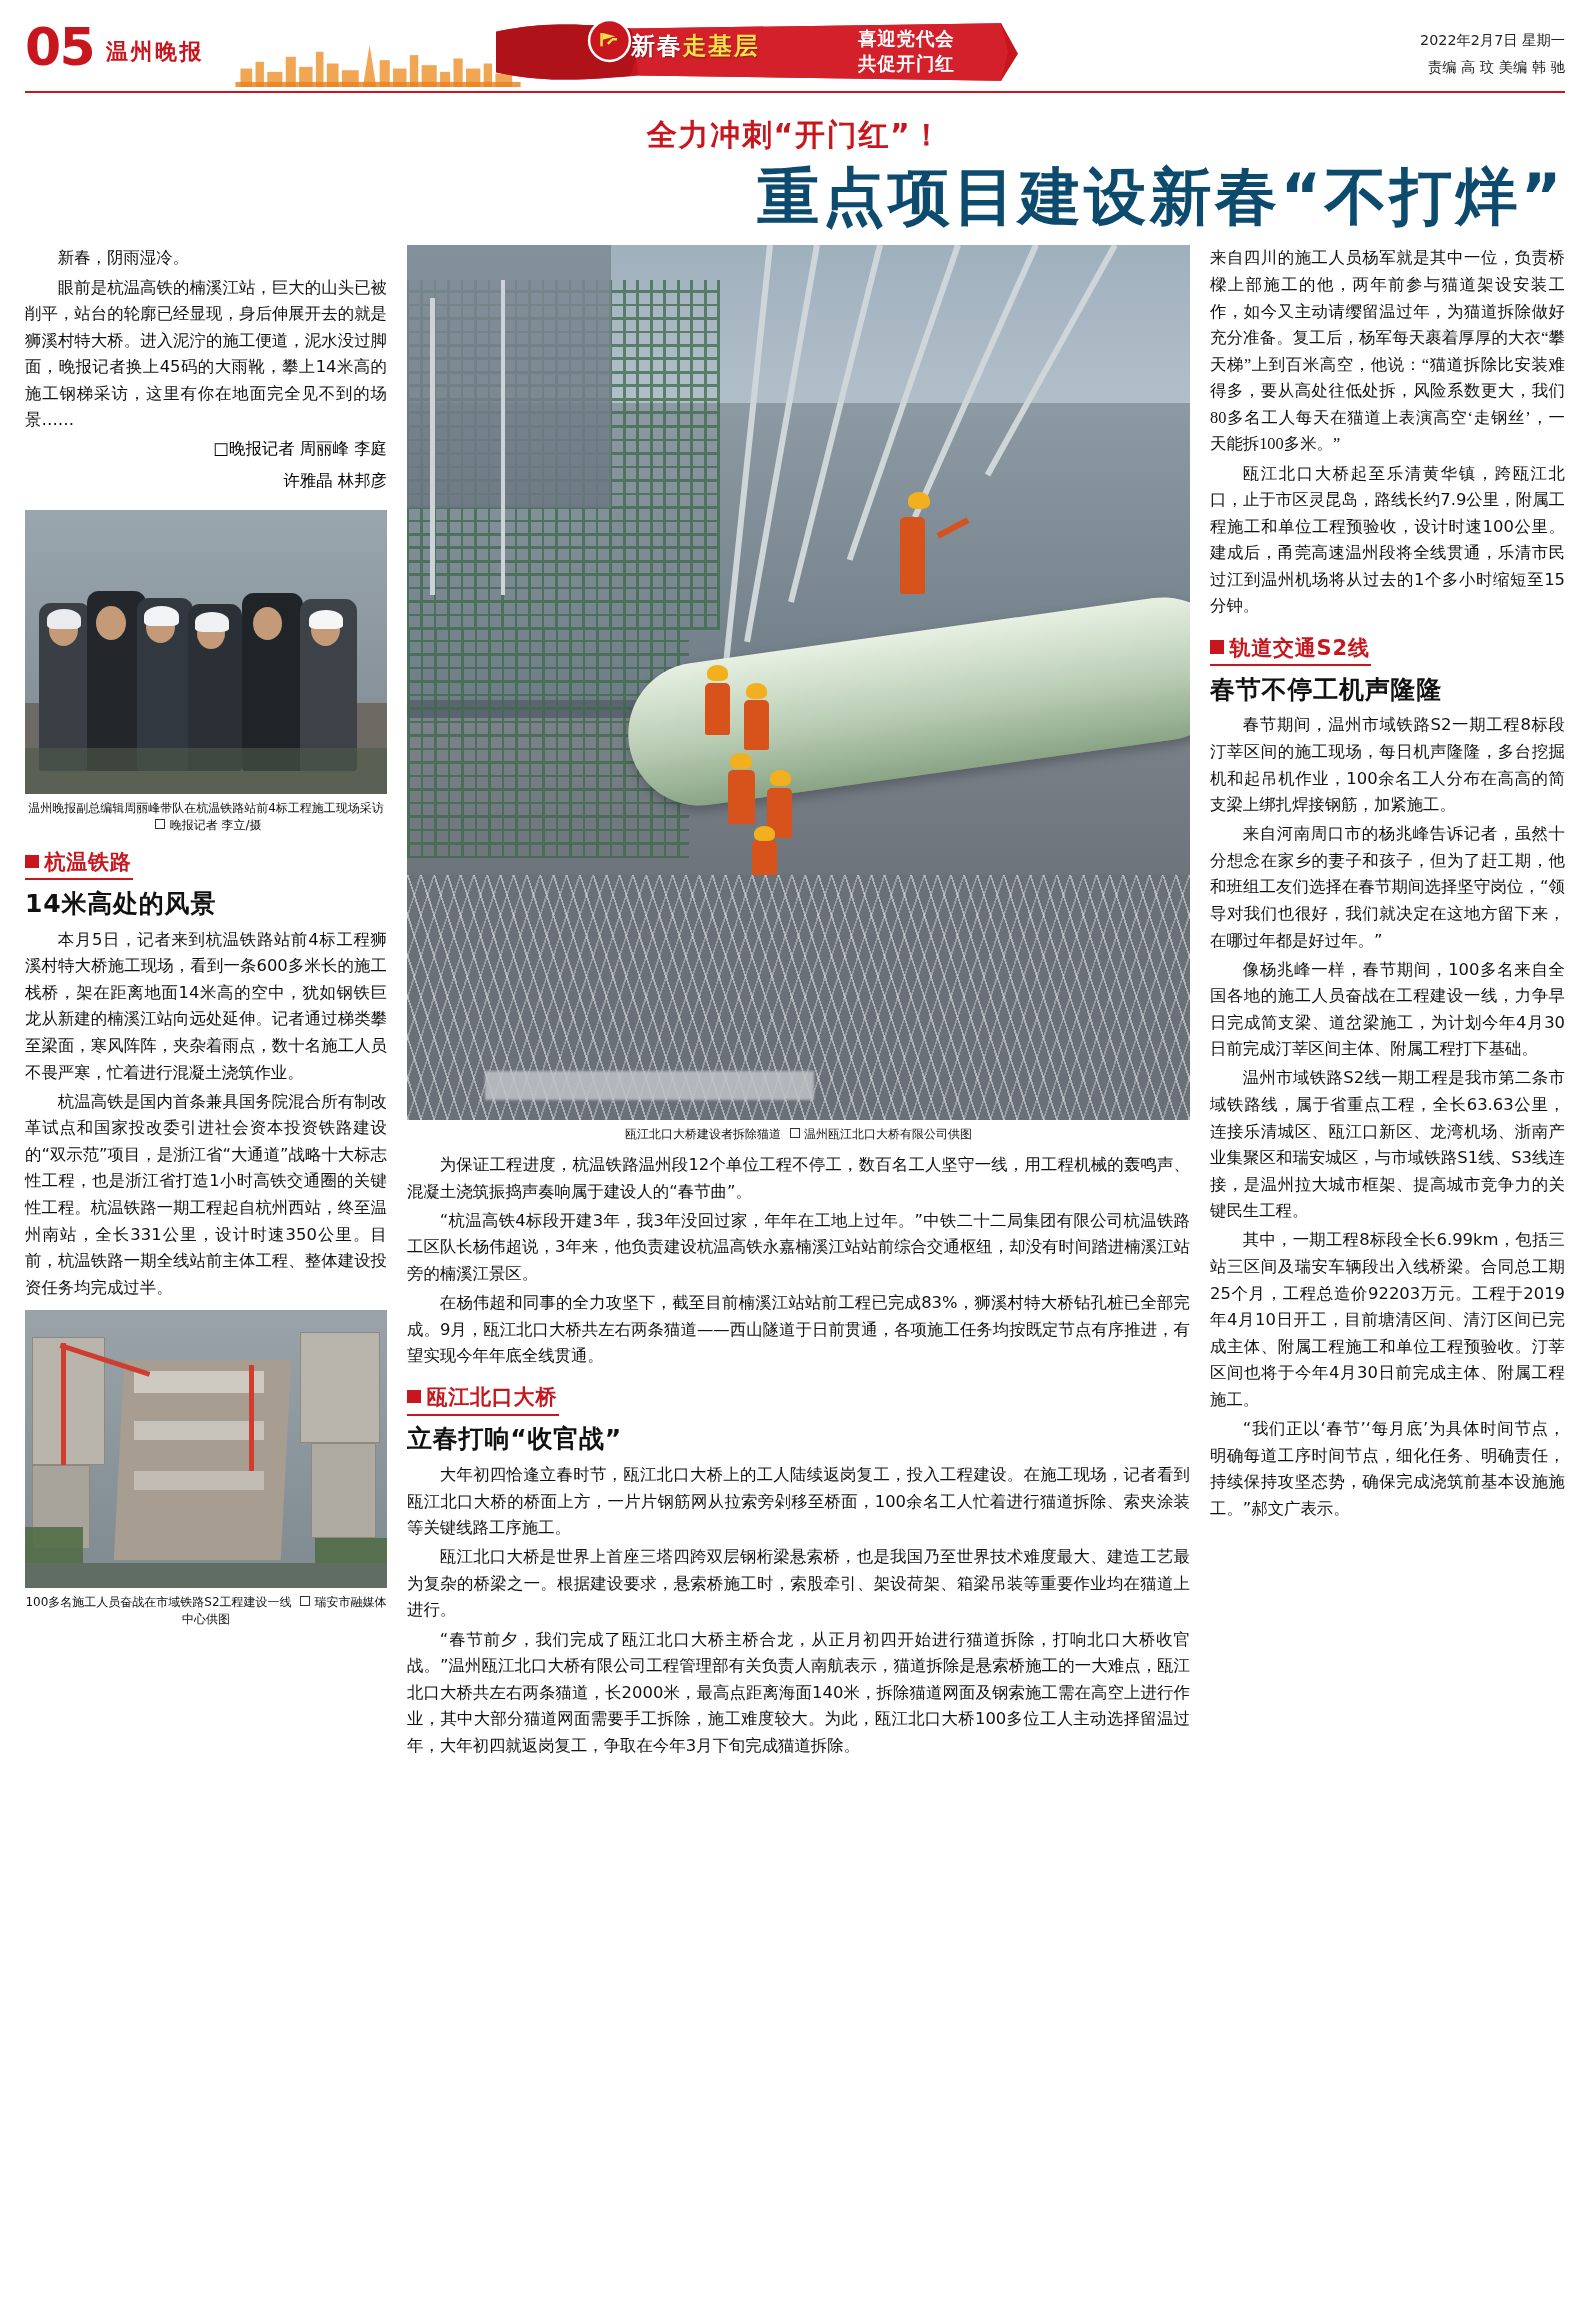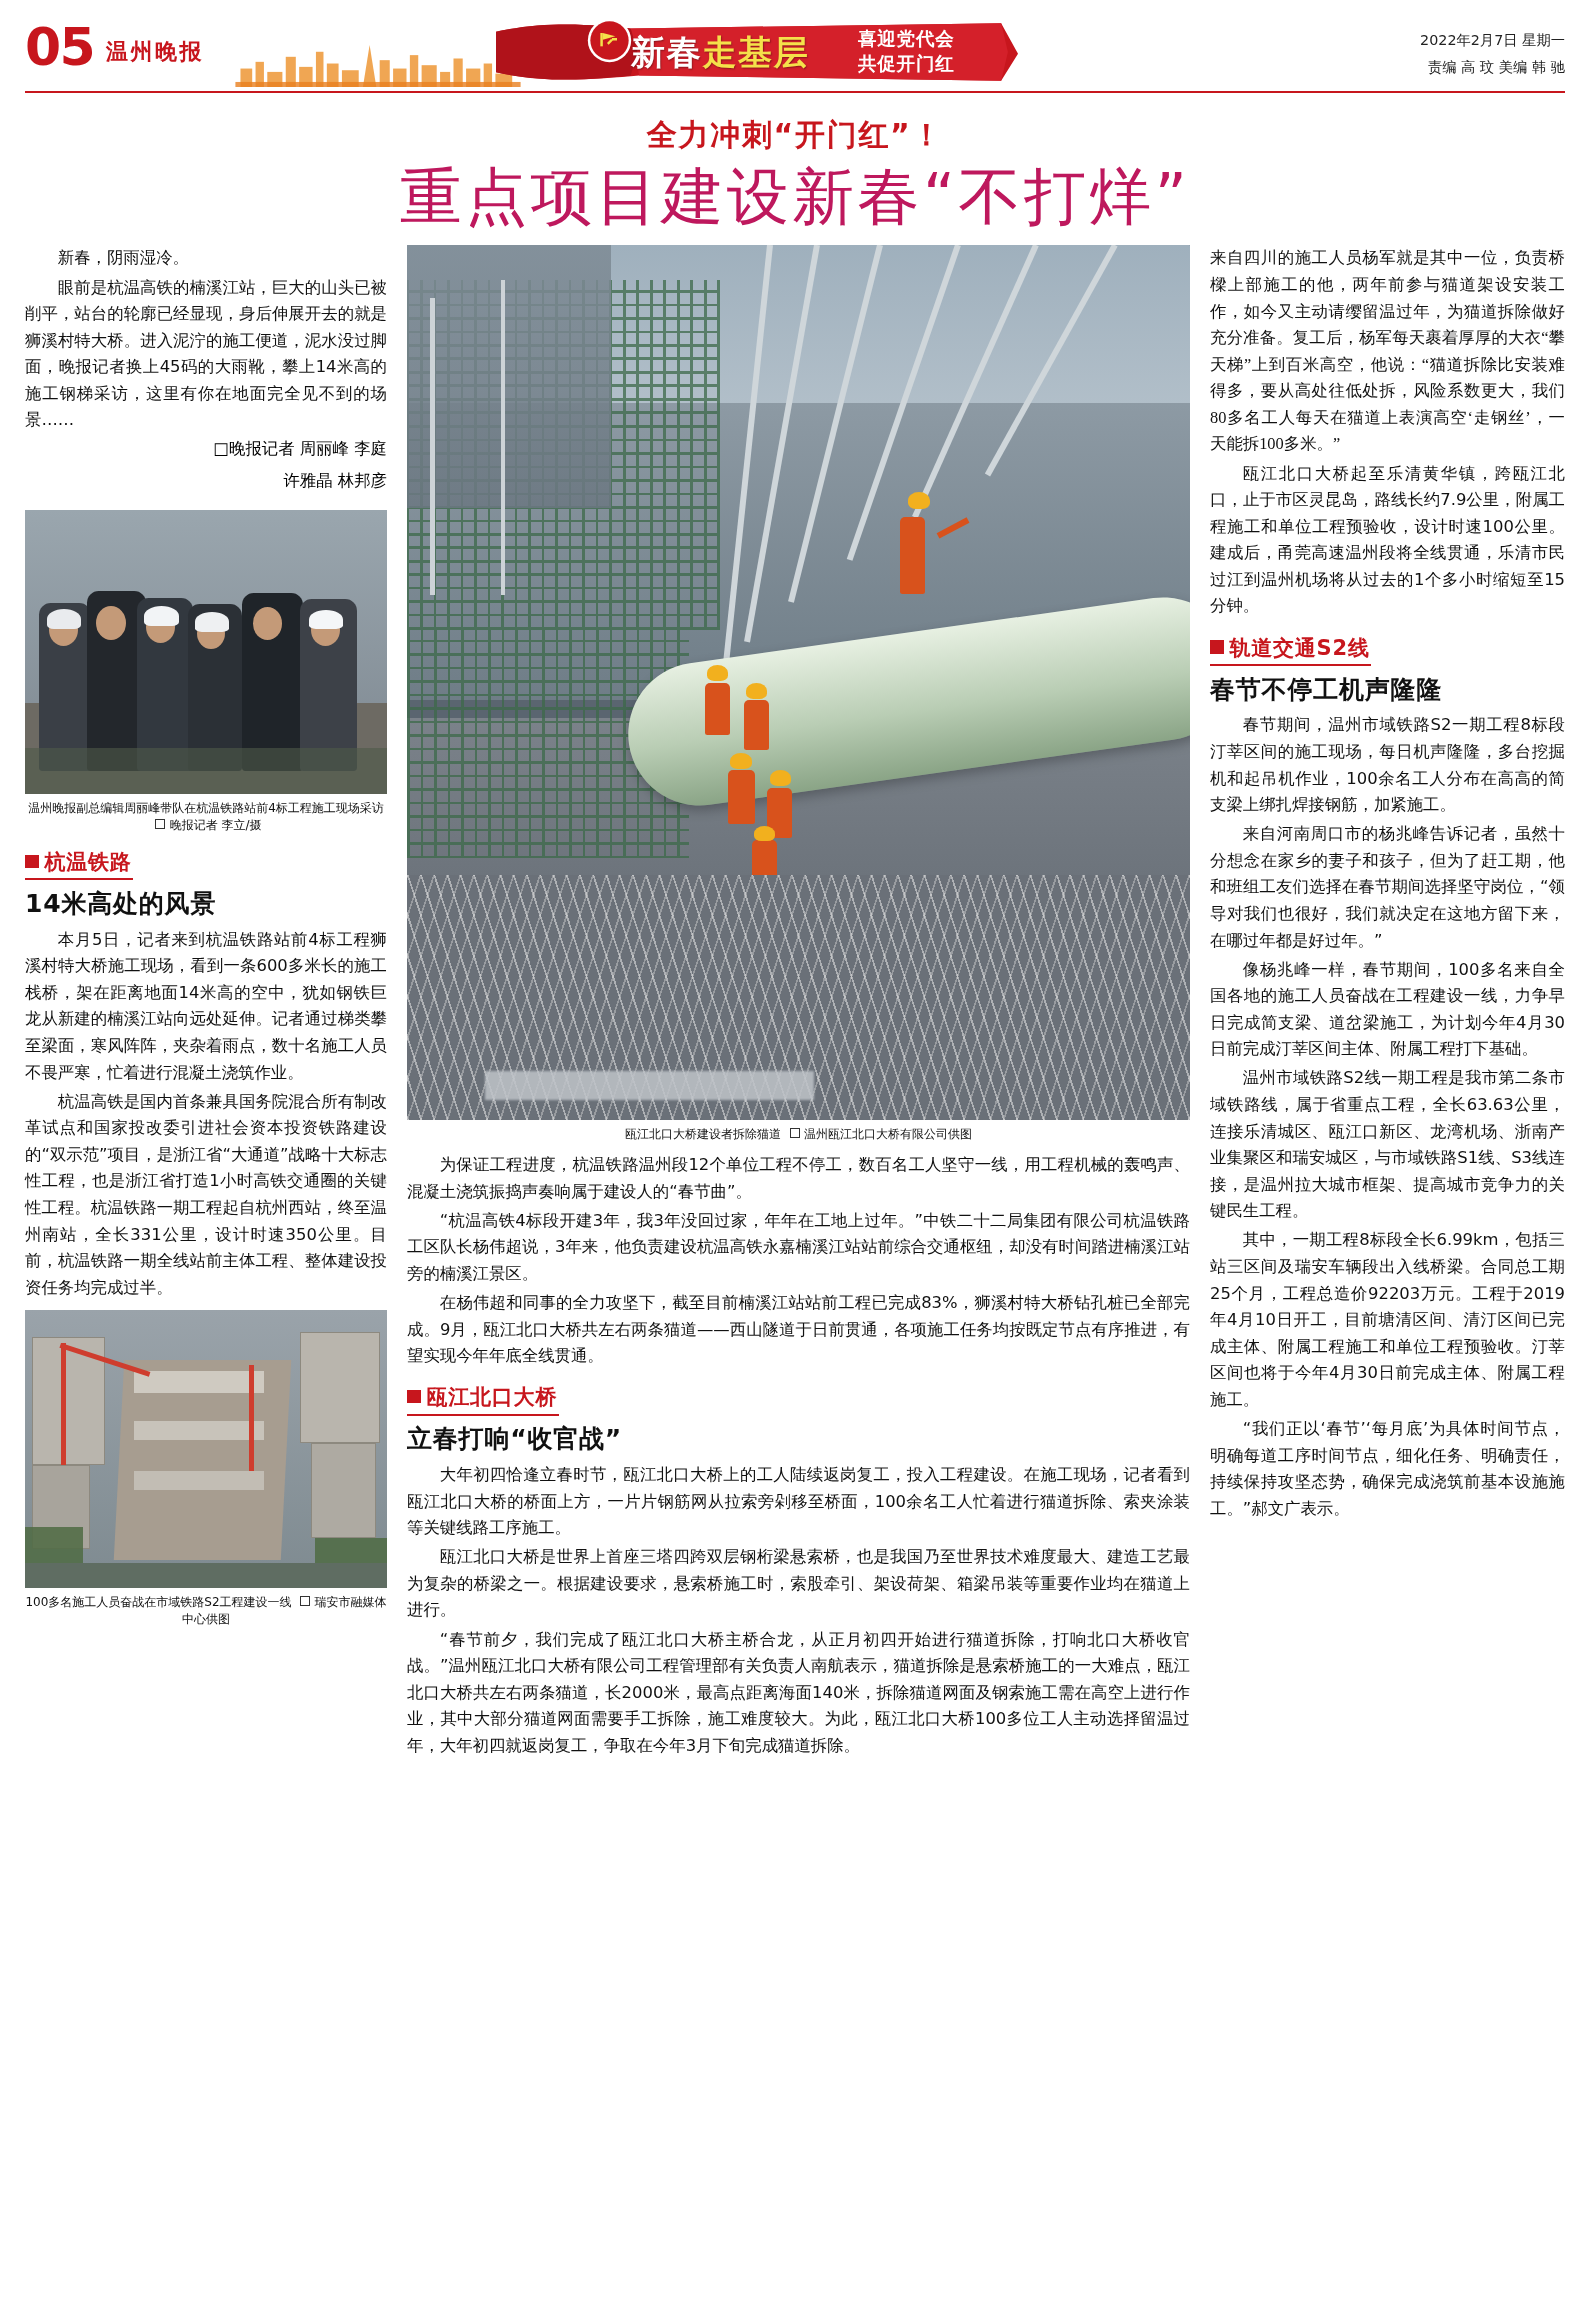--- a/index.html
+++ b/index.html
@@ -52,21 +52,21 @@
     width: 522px; height: 81px;
   }
   .banner-ribbon {
     position: absolute;
     left: 0; top: 8.4px;
     width: 522px; height: 64px;
   }
   .banner-title {
     position: absolute;
     left: 135px; top: 18.5px;
-    font-size: 34px;
+    font-size: 24px;
     font-weight: bold;
     color: #ffffff;
     letter-spacing: 1.7px;
     text-shadow: 0.8px 0.8px 1.7px rgba(0,0,0,.35);
     white-space: nowrap;
   }
   .banner-title .accent { color: #f5e14a; }
   .banner-sub {
     position: absolute;
     left: 362px; top: 15px;
@@ -99,24 +99,25 @@
   }
   .kicker {
     font-size: 30px;
     font-weight: bold;
     color: #c7161d;
     letter-spacing: 1.7px;
     margin-bottom: 6.7px;
   }
   .main-headline {
     font-size: 62px;
-    font-weight: normal;
+    font-weight: bold;
     letter-spacing: 3.4px;
-    color: #be185d;
+    color: #0c4a6e;
     line-height: 1.12;
+    text-align: right;
   }
 
   
   .content {
     position: relative;
     margin: 13.5px 25px 0 25px;
     display: grid;
     grid-template-columns: 362px 1fr 355px;
     column-gap: 20px;
   }

